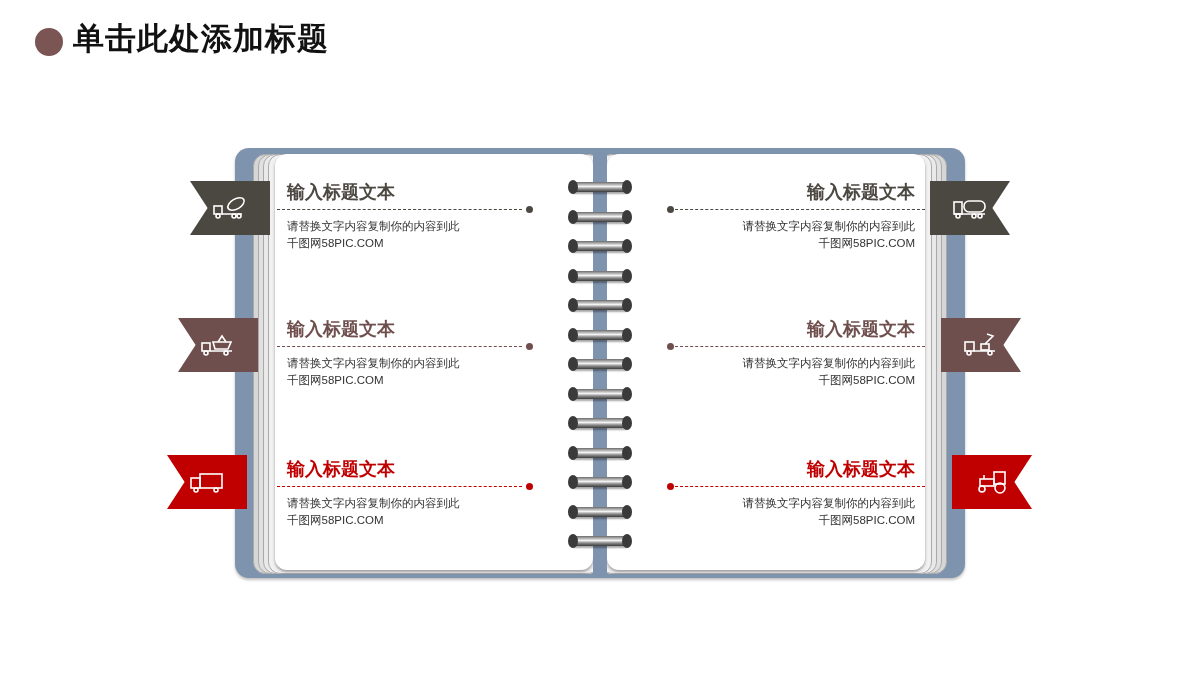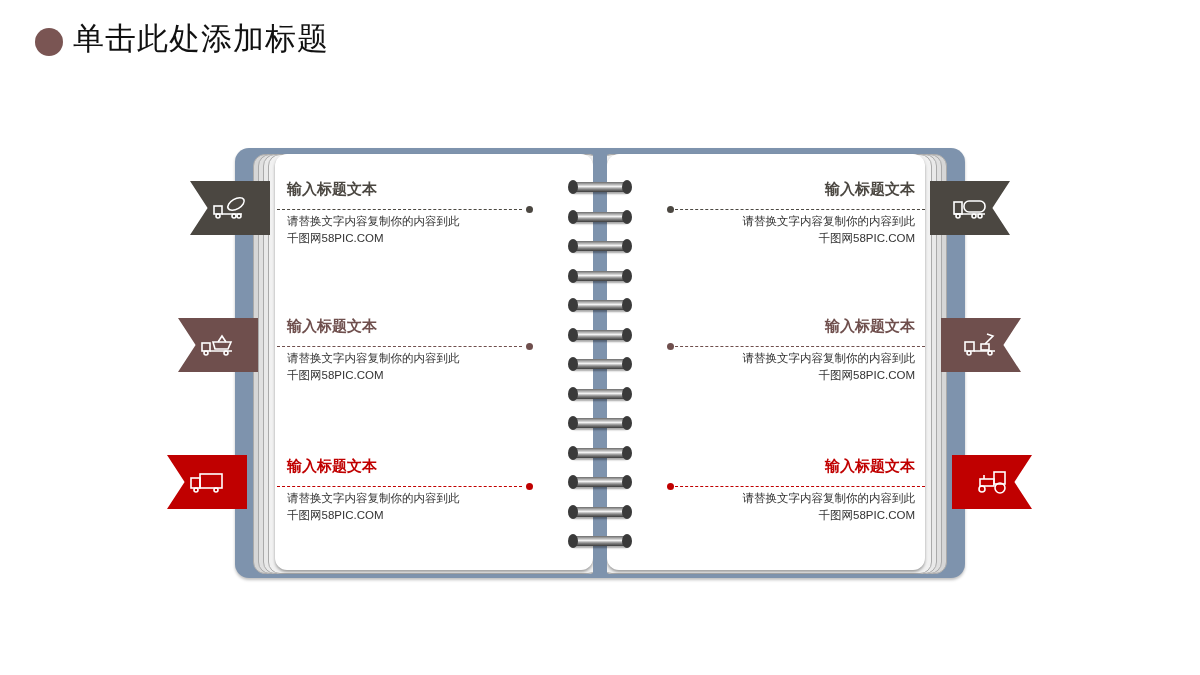--- a/index.html
+++ b/index.html
@@ -1,41 +1,41 @@
 <!DOCTYPE html>
 <html><head>
 <meta charset="utf-8">
 <style>
   html, body { margin:0; padding:0; }
   body { width:1200px; height:675px; background:#ffffff; position:relative; overflow:hidden;
          font-family:"DejaVu Sans","Liberation Sans",sans-serif; }
   .title-wrap { position:absolute; left:35px; top:18px; display:flex; align-items:center; }
   .title-dot { width:28px; height:28px; border-radius:50%; background:#7a5553; margin-right:10px; margin-top:6px; }
-  .title-text { font-size:31px; font-weight:normal; color:#111; letter-spacing:1px; }
+  .title-text { font-size:31px; font-weight:bold; color:#111; letter-spacing:1px; }
 
   .book { position:absolute; left:235px; top:148px; width:730px; height:430px; background:#7e93ad;
           border-radius:14px; box-shadow:0 2px 3px rgba(0,0,0,0.25); }
   .pages-left, .pages-right { position:absolute; top:6px; height:420px; }
   .pages-left { left:10px; width:355px; }
   .pages-right { right:10px; width:355px; }
   .leaf { position:absolute; top:0; height:418px; background:#d6d6d6; border:1px solid #aaa; border-radius:12px; }
   .page { position:absolute; top:0; height:416px; width:318px; background:#fff; border-radius:12px;
           box-shadow:0 2px 3px rgba(0,0,0,0.35); }
   .page.left { left:30px; }
   .page.right { right:30px; }
 
   .spine-rings { position:absolute; left:570px; top:0; width:60px; height:675px; }
   .ring { position:absolute; left:0; width:60px; height:10px; border-radius:6px;
           background:linear-gradient(#6b6b6b,#f2f2f2 45%,#8a8a8a 70%,#3b3b3b);
           box-shadow:0 2px 2px rgba(0,0,0,0.35); }
   .ring::before, .ring::after { content:""; position:absolute; top:-2px; width:10px; height:14px; border-radius:50%; background:#3a3a3a; }
   .ring::before { left:-2px; } .ring::after { right:-2px; }
 
   .item { position:absolute; width:250px; }
-  .item .h { font-size:15px; font-weight:bold; }
+  .item .h { font-size:18px; font-weight:bold; }
   .item .line { position:absolute; height:0; border-top:1px dashed; }
   .item .dot { position:absolute; width:7px; height:7px; border-radius:50%; }
   .item .body { font-size:11.5px; color:#333; line-height:17px; font-family:"Liberation Sans",sans-serif; }
   .item.left { left:287px; text-align:left; }
   .item.right { left:665px; text-align:right; }
 
   .ribbon { position:absolute; width:80px; height:54px; display:flex; align-items:center; justify-content:center; }
   .ribbon.l { clip-path:polygon(0 0,100% 0,100% 100%,0 100%,22% 50%); }
   .ribbon.r { clip-path:polygon(0 0,100% 0,78% 50%,100% 100%,0 100%); }
   .ribbon svg { width:36px; height:26px; }

